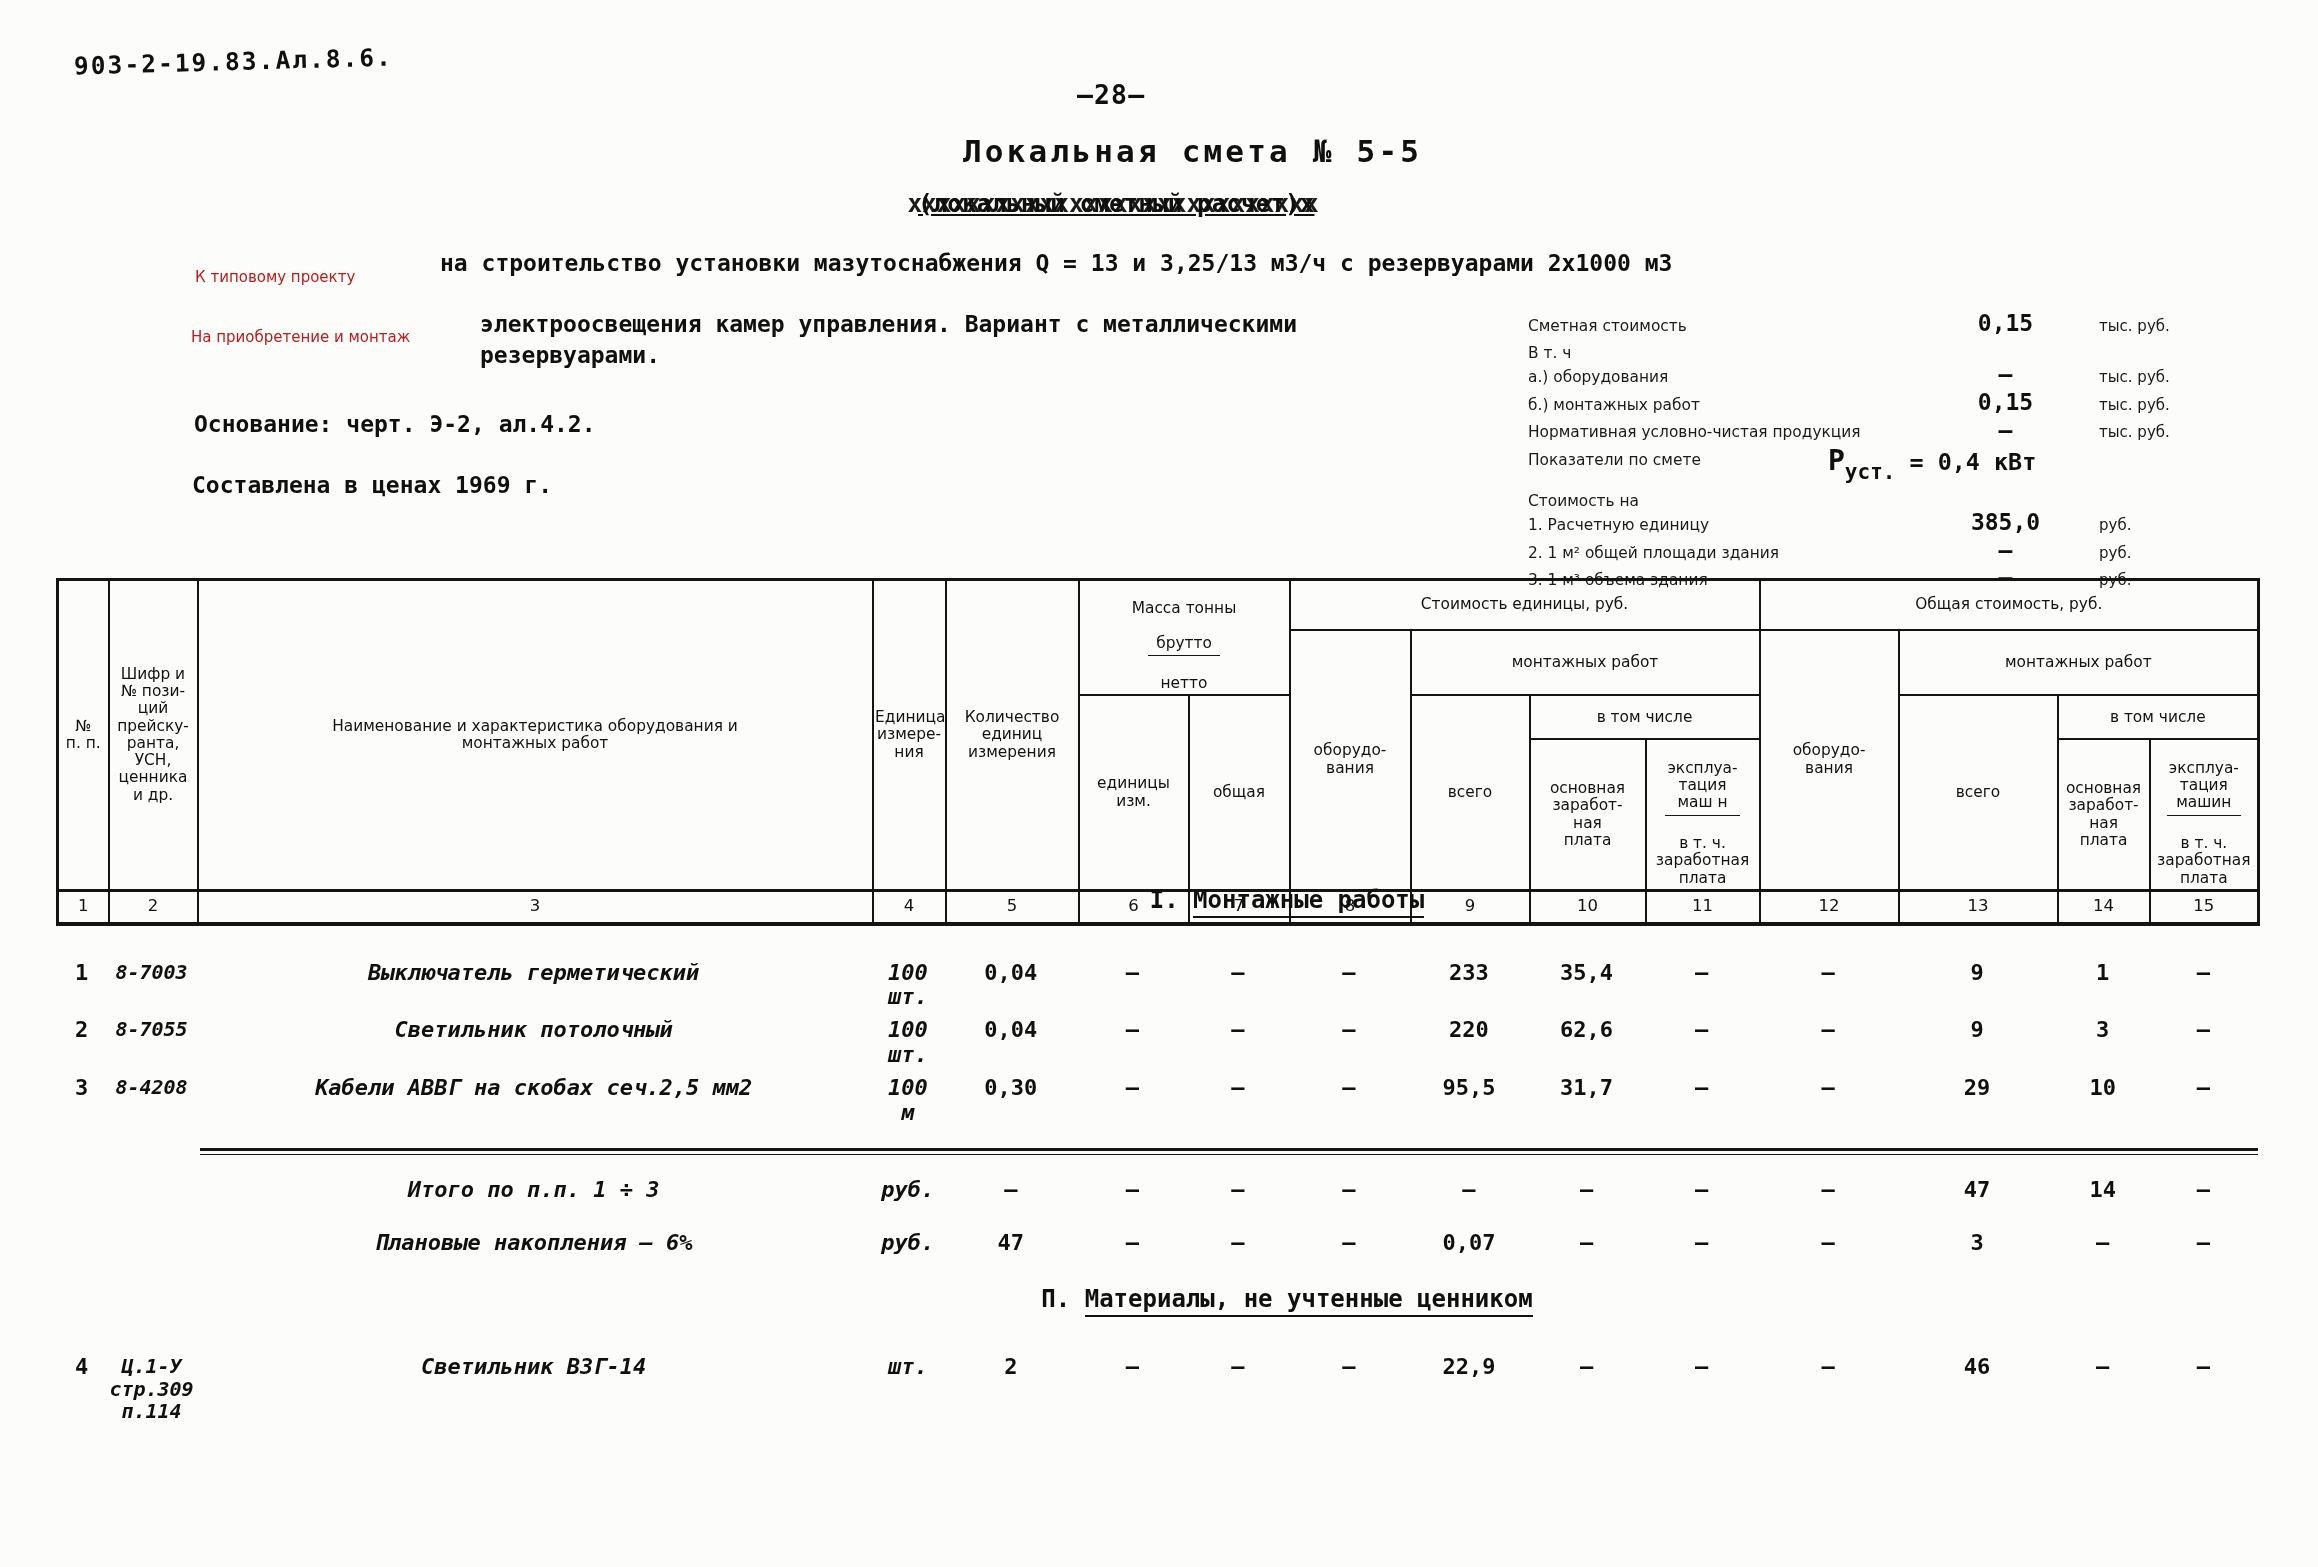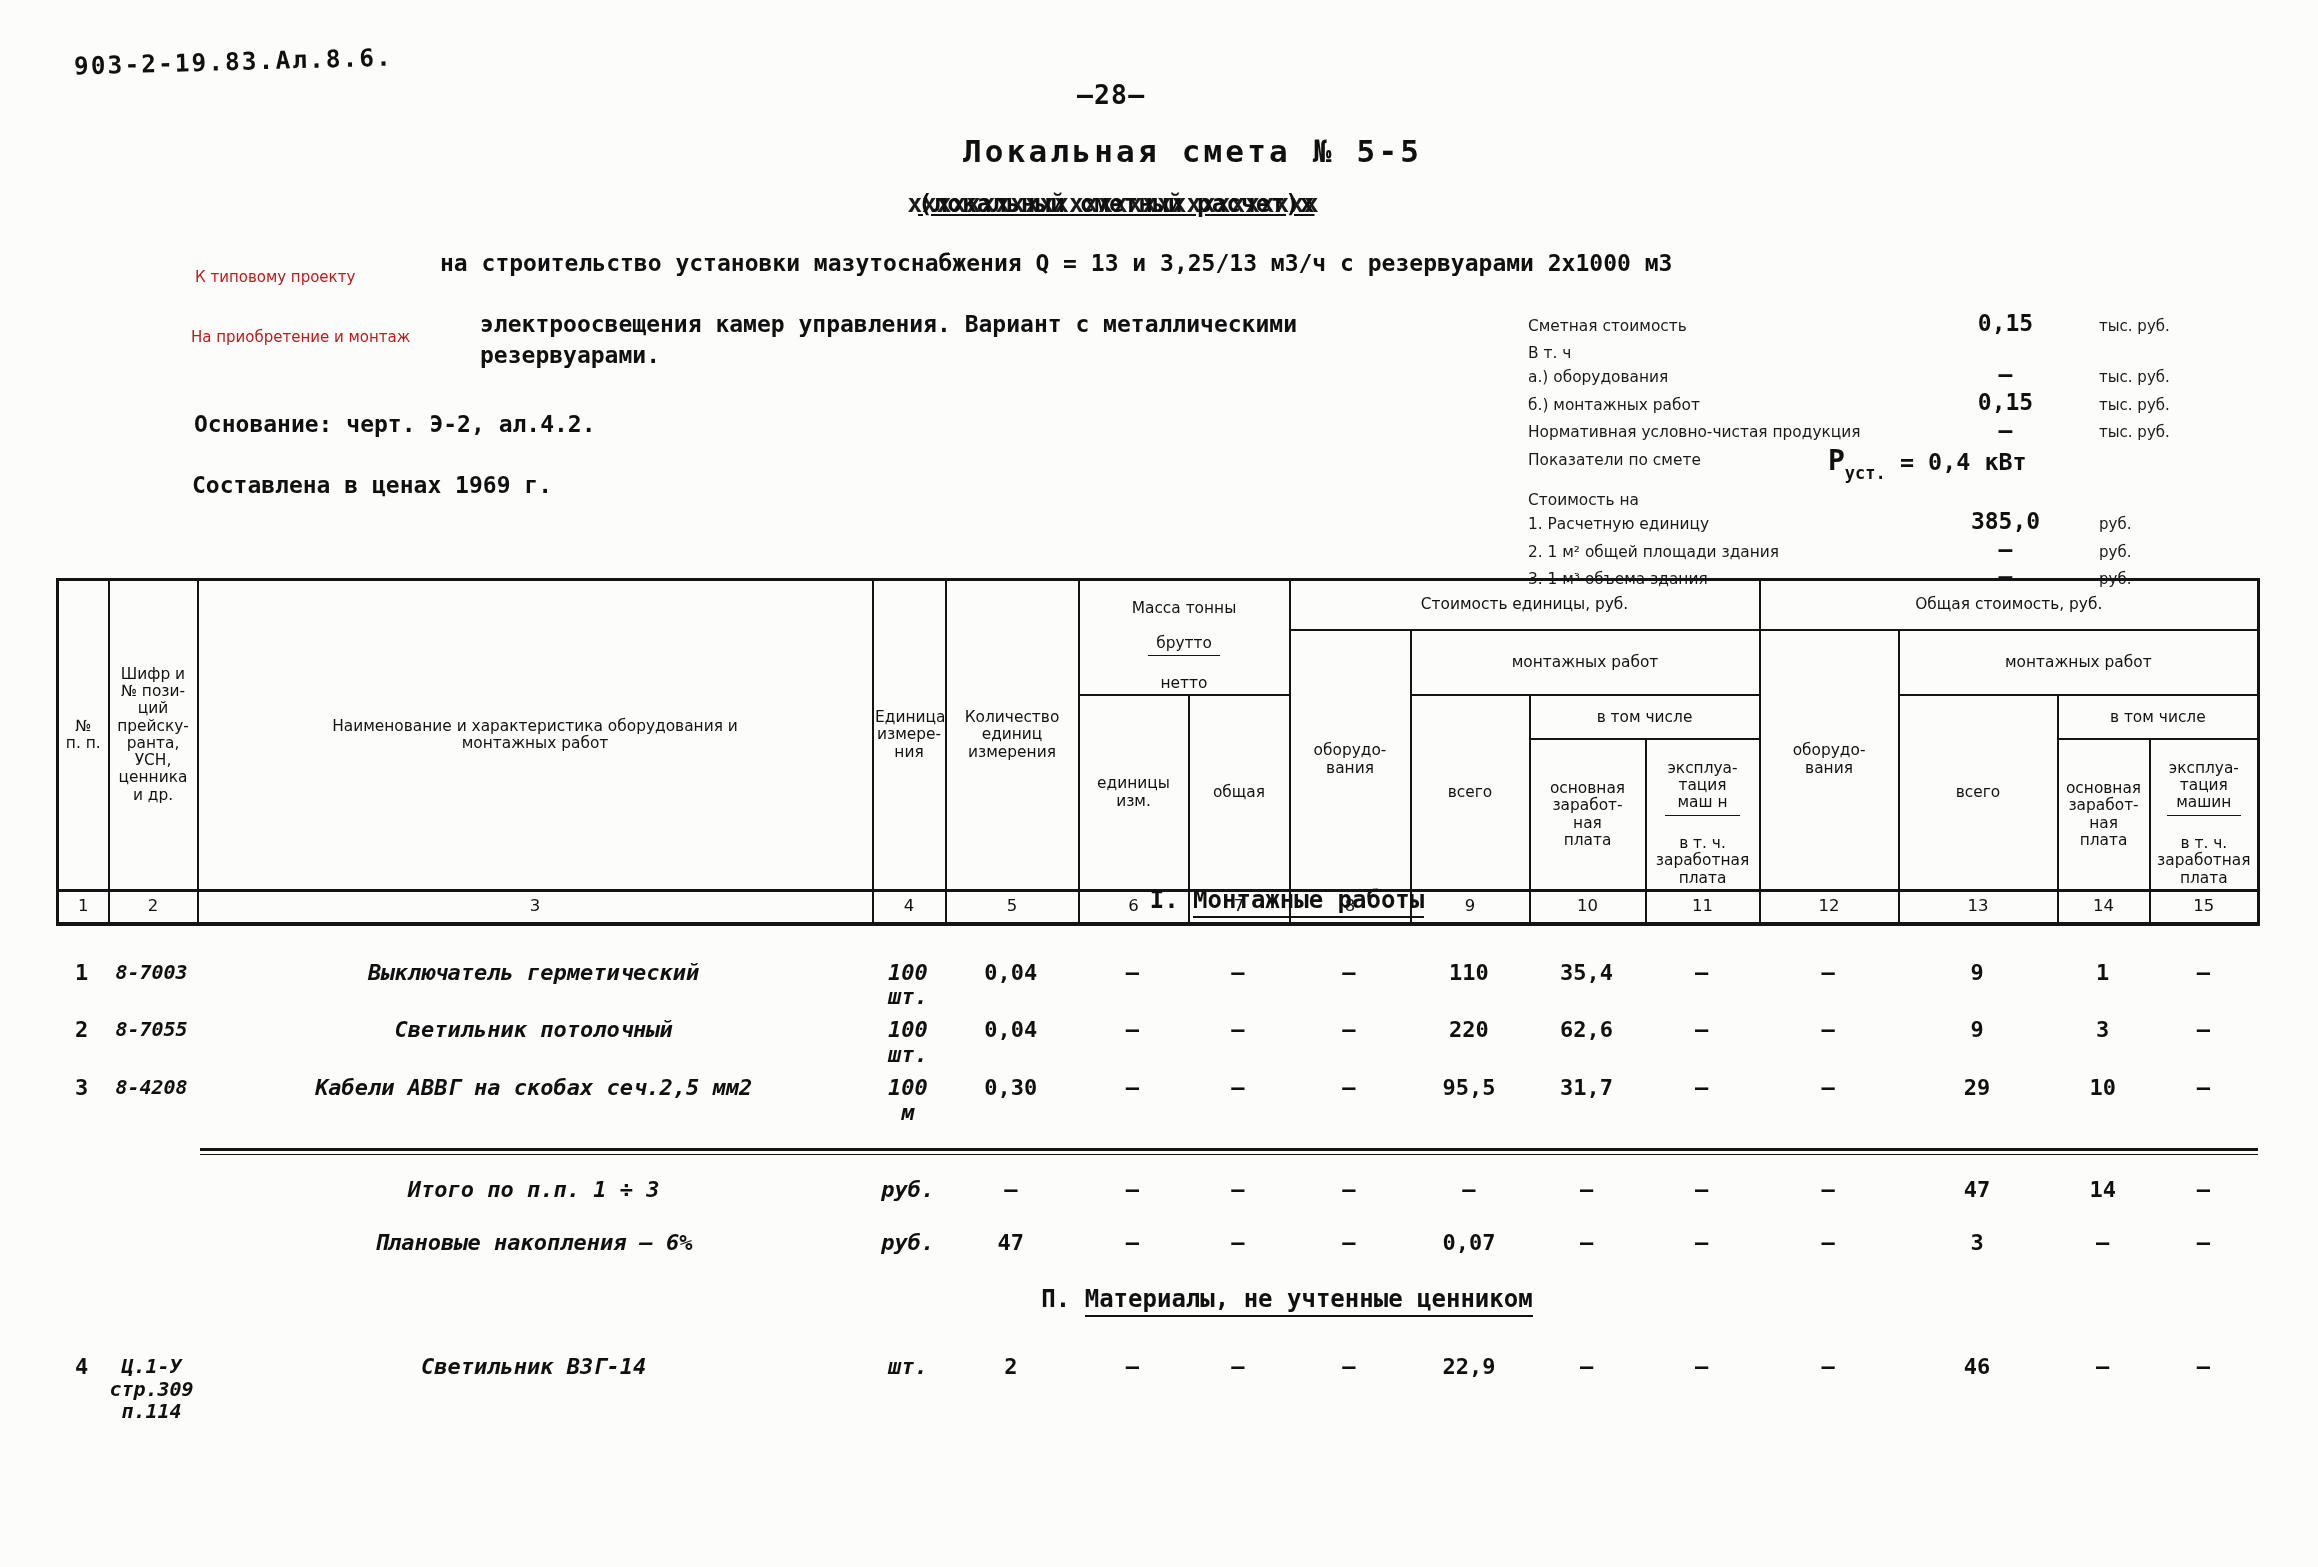--- a/index.html
+++ b/index.html
@@ -22,21 +22,21 @@
   .lead-text  { position:absolute; font-size:23px; line-height:1.35; }
 
   .sumblock { position:absolute; left:1528px; top:312px; width:690px; }
   .sumrow { display:flex; align-items:flex-start; margin-bottom:3.7px; min-height:23.4px;gap:6px; }
   .sumrow .lbl  { flex:1; font-size:15.4px; padding-top:4.8px; }
   .sumrow .val  { width:175px; text-align:center; font-size:23px; margin-top:-2.1px; }
   .sumrow .unit { width:119px; text-align:left; font-size:15px; padding-top:4.8px; }
   .sumrow.tight { margin-bottom:1.1px; min-height:21px; }
   .pok .val { white-space:nowrap; margin-left:-90px; width:265px; text-align:left; }
   .pok .pbig { font-size:28px; }
-  .pok .psub { font-size:17px; vertical-align:-8.5px; }
+  .pok .psub { font-size:21px; vertical-align:-8.5px; }
   .pok .prest{ font-size:23.4px; }
 
   table.hdr, table.bdy { border-collapse:collapse; table-layout:fixed; position:absolute; left:56px; }
   table.hdr { top:578px; border:3.7px solid #141414; }
   table.bdy { top:875px; }
   table.hdr th {
     border:2.7px solid #141414; font-weight:normal; font-size:15.4px; line-height:1.12;
     padding:2.1px 1.6px; vertical-align:middle; text-align:center; white-space:pre-line;
     font-family:"DejaVu Sans", sans-serif;
   }
@@ -274,21 +274,21 @@
     <tr class="item">
       <td>1</td>
       <td class="l code">8-7003</td>
       <td class="l">Выключатель герметический</td>
       <td class="l">100
 шт.</td>
       <td>0,04</td>
       <td>–</td>
       <td>–</td>
       <td>–</td>
-      <td>110</td>
+      <td>233</td>
       <td>35,4</td>
       <td>–</td>
       <td>–</td>
       <td>9</td>
       <td>1</td>
       <td>–</td>
     </tr>
     <tr class="item">
       <td>2</td>
       <td class="l code">8-7055</td>

